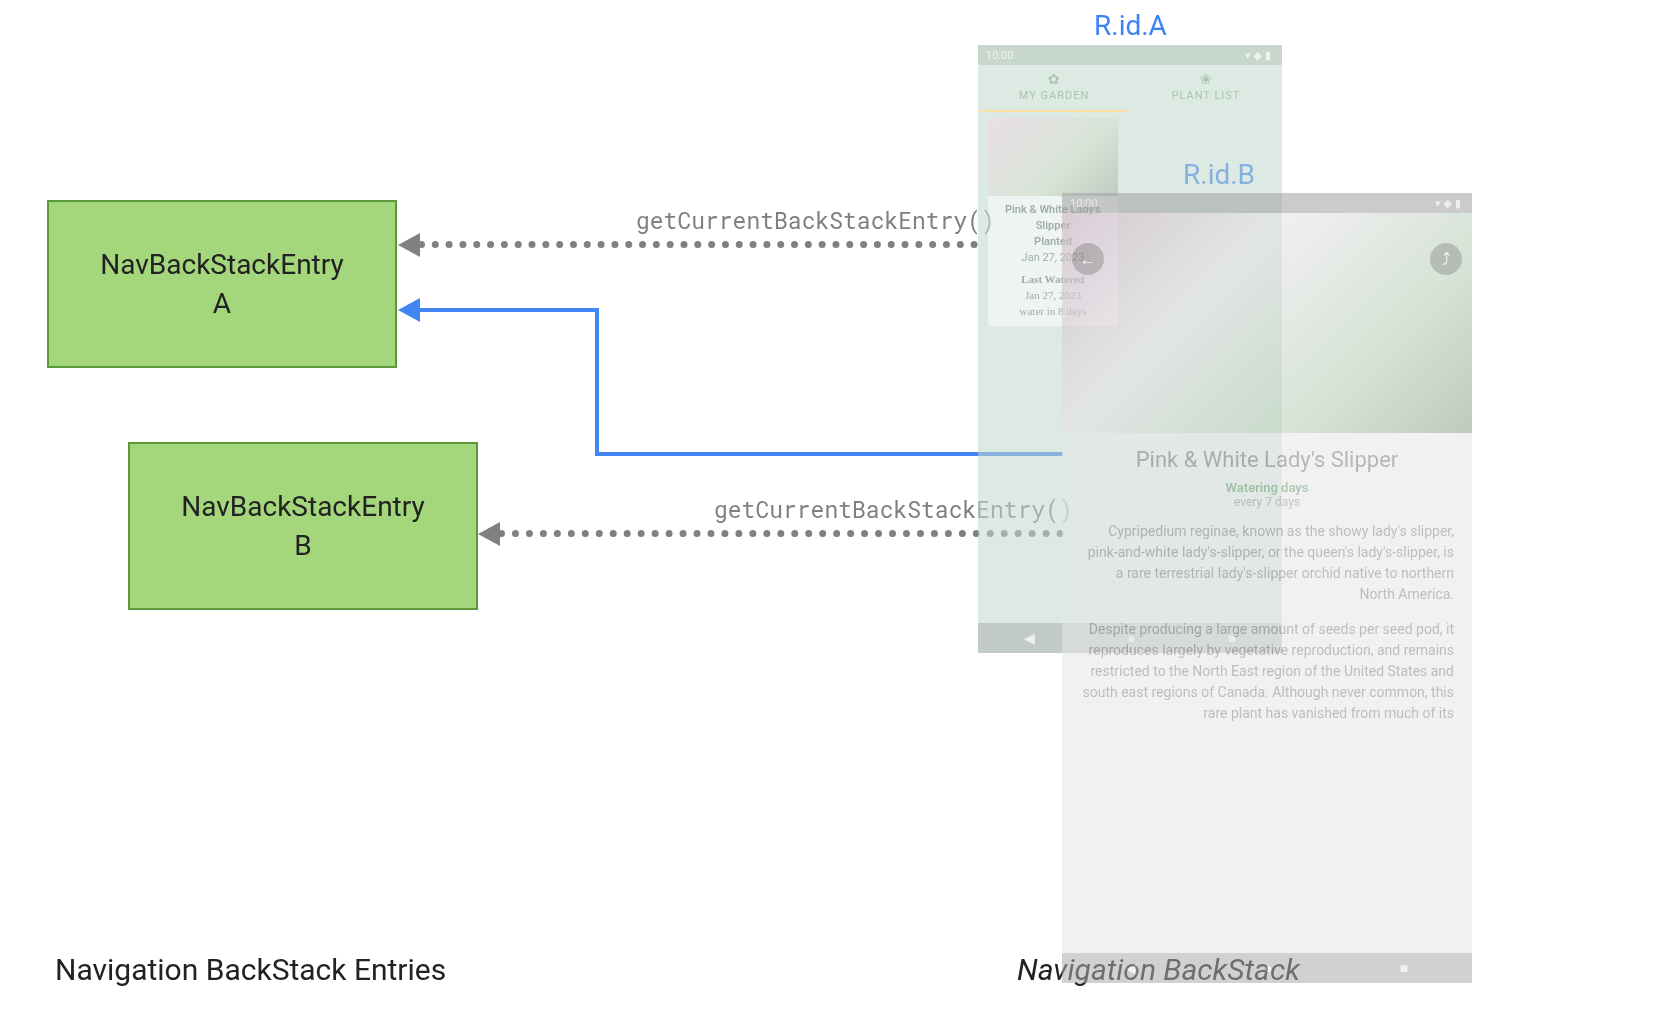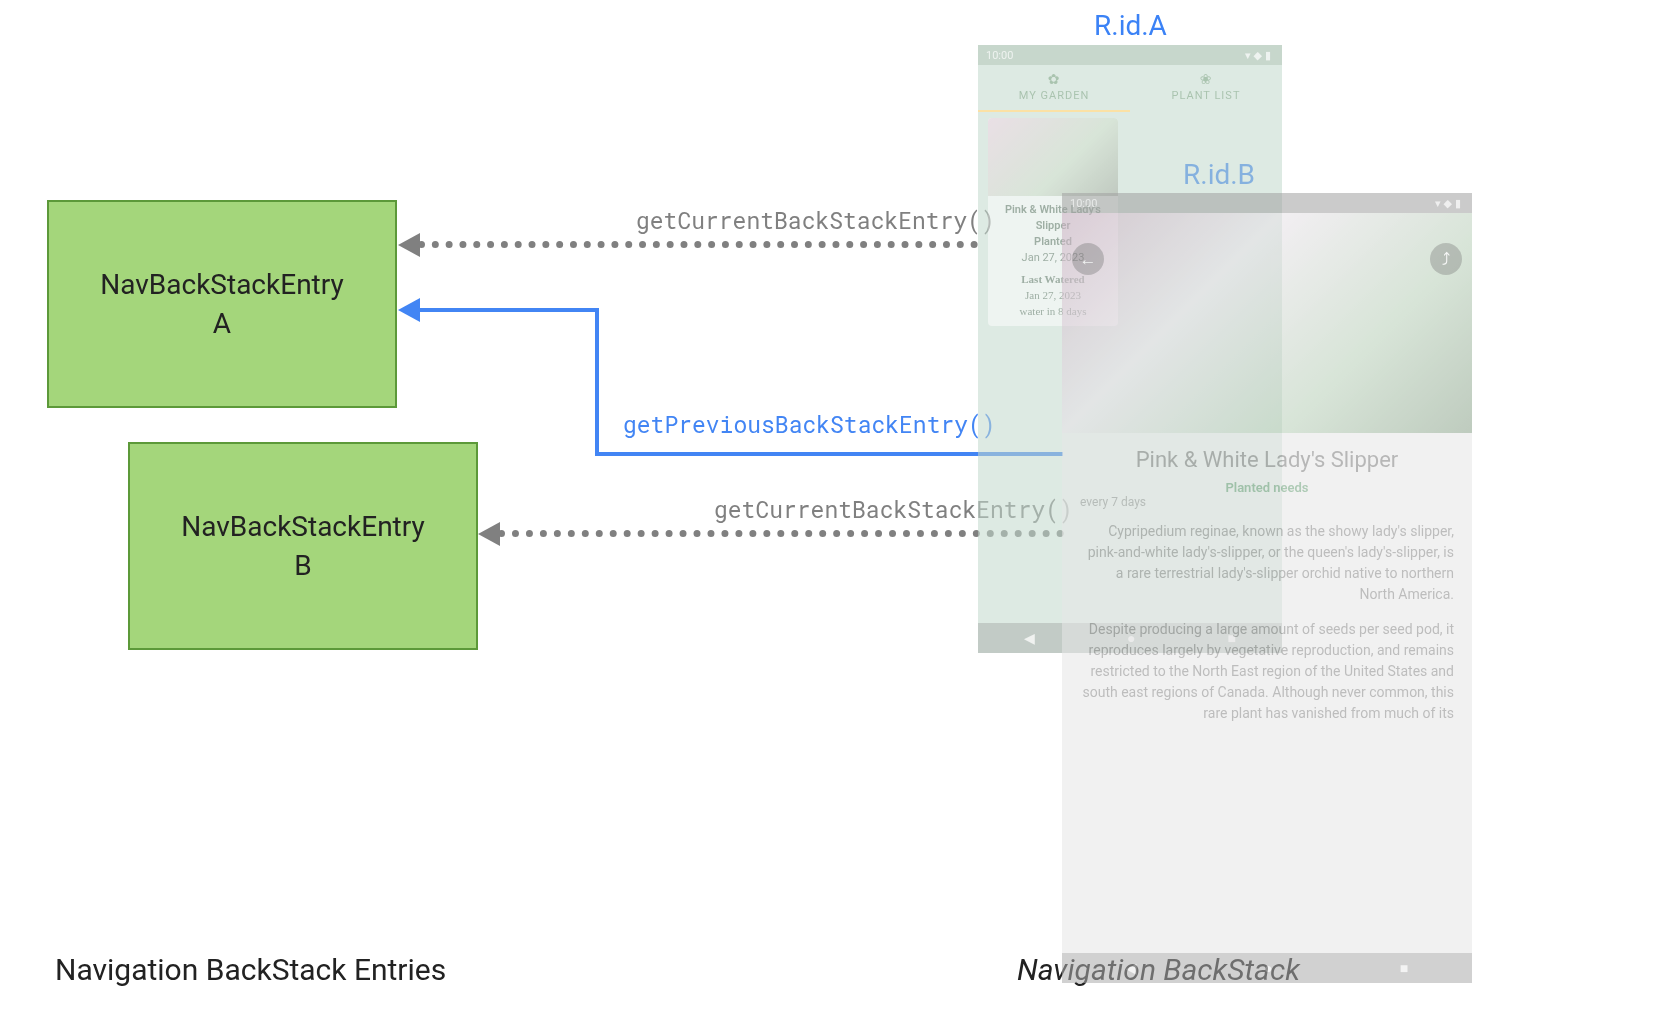--- a/index.html
+++ b/index.html
@@ -14,21 +14,21 @@
     position: absolute;
     left: 0; top: 0;
     width: 1679px;
     height: 1016px;
   }
 
   
   .entry-box {
     position: absolute;
     width: 350px;
-    height: 208px;
+    height: 168px;
     background: #a4d67b;
     border: 2px solid #5c9939;
     display: flex;
     align-items: center;
     justify-content: center;
     text-align: center;
     font-size: 28px;
     color: #222;
     line-height: 1.4;
   }
@@ -173,21 +173,21 @@
     background: rgba(0,0,0,.35);
     color: rgba(255,255,255,.9);
     display:flex;align-items:center;justify-content:center;
     font-size: 17px;
   }
   .phone-b .hero .circ.back  { left: 10px; top: 30px; }
   .phone-b .hero .circ.share { right: 10px; top: 30px; }
   .phone-b .content { padding: 14px 18px; font-size: 14px; color:#888; }
   .phone-b .content h2 { font-weight:400; font-size:22px; color:#7d7d7d; margin-bottom:8px; text-align:center;}
   .phone-b .content .wn { text-align:center; color:#6da07a; font-weight:600; font-size:13px;}
-  .phone-b .content .wn-sub { color:#989898; font-size:12px; margin-bottom:12px;}
+  .phone-b .content .wn-sub { text-align:center; color:#989898; font-size:12px; margin-bottom:12px;}
   .phone-b .content p { margin-bottom: 14px; line-height:1.5;text-align:right; }
 
   
   .rid-label {
     position: absolute;
     font-size: 28px;
     color: #3b82f6;
   }
 </style>
 </head>
@@ -201,21 +201,20 @@
   </div>
   <div id="entry-b" class="entry-box">
     <span style="white-space:pre-line">NavBackStackEntry
 B</span>
   </div>
 
   <div class="method-label" style="left:636px; top:205px;">getCurrentBackStackEntry()</div>
   <div class="dotted-line" style="left:418px; top:241px; width:560px;"></div>
   <div class="arrowhead-gray" style="left:398px; top:233px;"></div>
 
-  <div class="method-label blue" style="left:623px; top:409px;">getPreviousBackStackEntry()</div>
 
   <div class="blue-seg-h" style="left:595px; top:452px; width:468px;"></div>
 
   <div class="blue-seg-v" style="left:595px; top:308px; height:148px;"></div>
 
   <div class="blue-seg-h" style="left:418px; top:308px; width:180px;"></div>
   <div class="arrowhead-blue" style="left:398px; top:298px;"></div>
 
   <div class="method-label" style="left:714px; top:494px;">getCurrentBackStackEntry()</div>
   <div class="dotted-line" style="left:498px; top:530px; width:566px;"></div>
@@ -272,21 +271,21 @@
     <div class="hero">
       <div class="circ back">
         <span>←</span>
       </div>
       <div class="circ share">
         <span>⤴</span>
       </div>
     </div>
     <div class="content">
       <h2>Pink &amp; White Lady's Slipper</h2>
-      <div class="wn">Planted needs</div>
+      <div class="wn">Watering days</div>
       <div class="wn-sub">every 7 days</div>
       <p>Cypripedium reginae, known as the showy lady's slipper, pink-and-white lady's-slipper, or the queen's lady's-slipper, is a rare terrestrial lady's-slipper orchid native to northern North America.</p>
       <p>Despite producing a large amount of seeds per seed pod, it reproduces largely by vegetative reproduction, and remains restricted to the North East region of the United States and south east regions of Canada. Although never common, this rare plant has vanished from much of its</p>
     </div>
     <div class="navbar">
       <span>◀</span>
       <span>●</span>
       <span>■</span>
     </div>
   </div>

